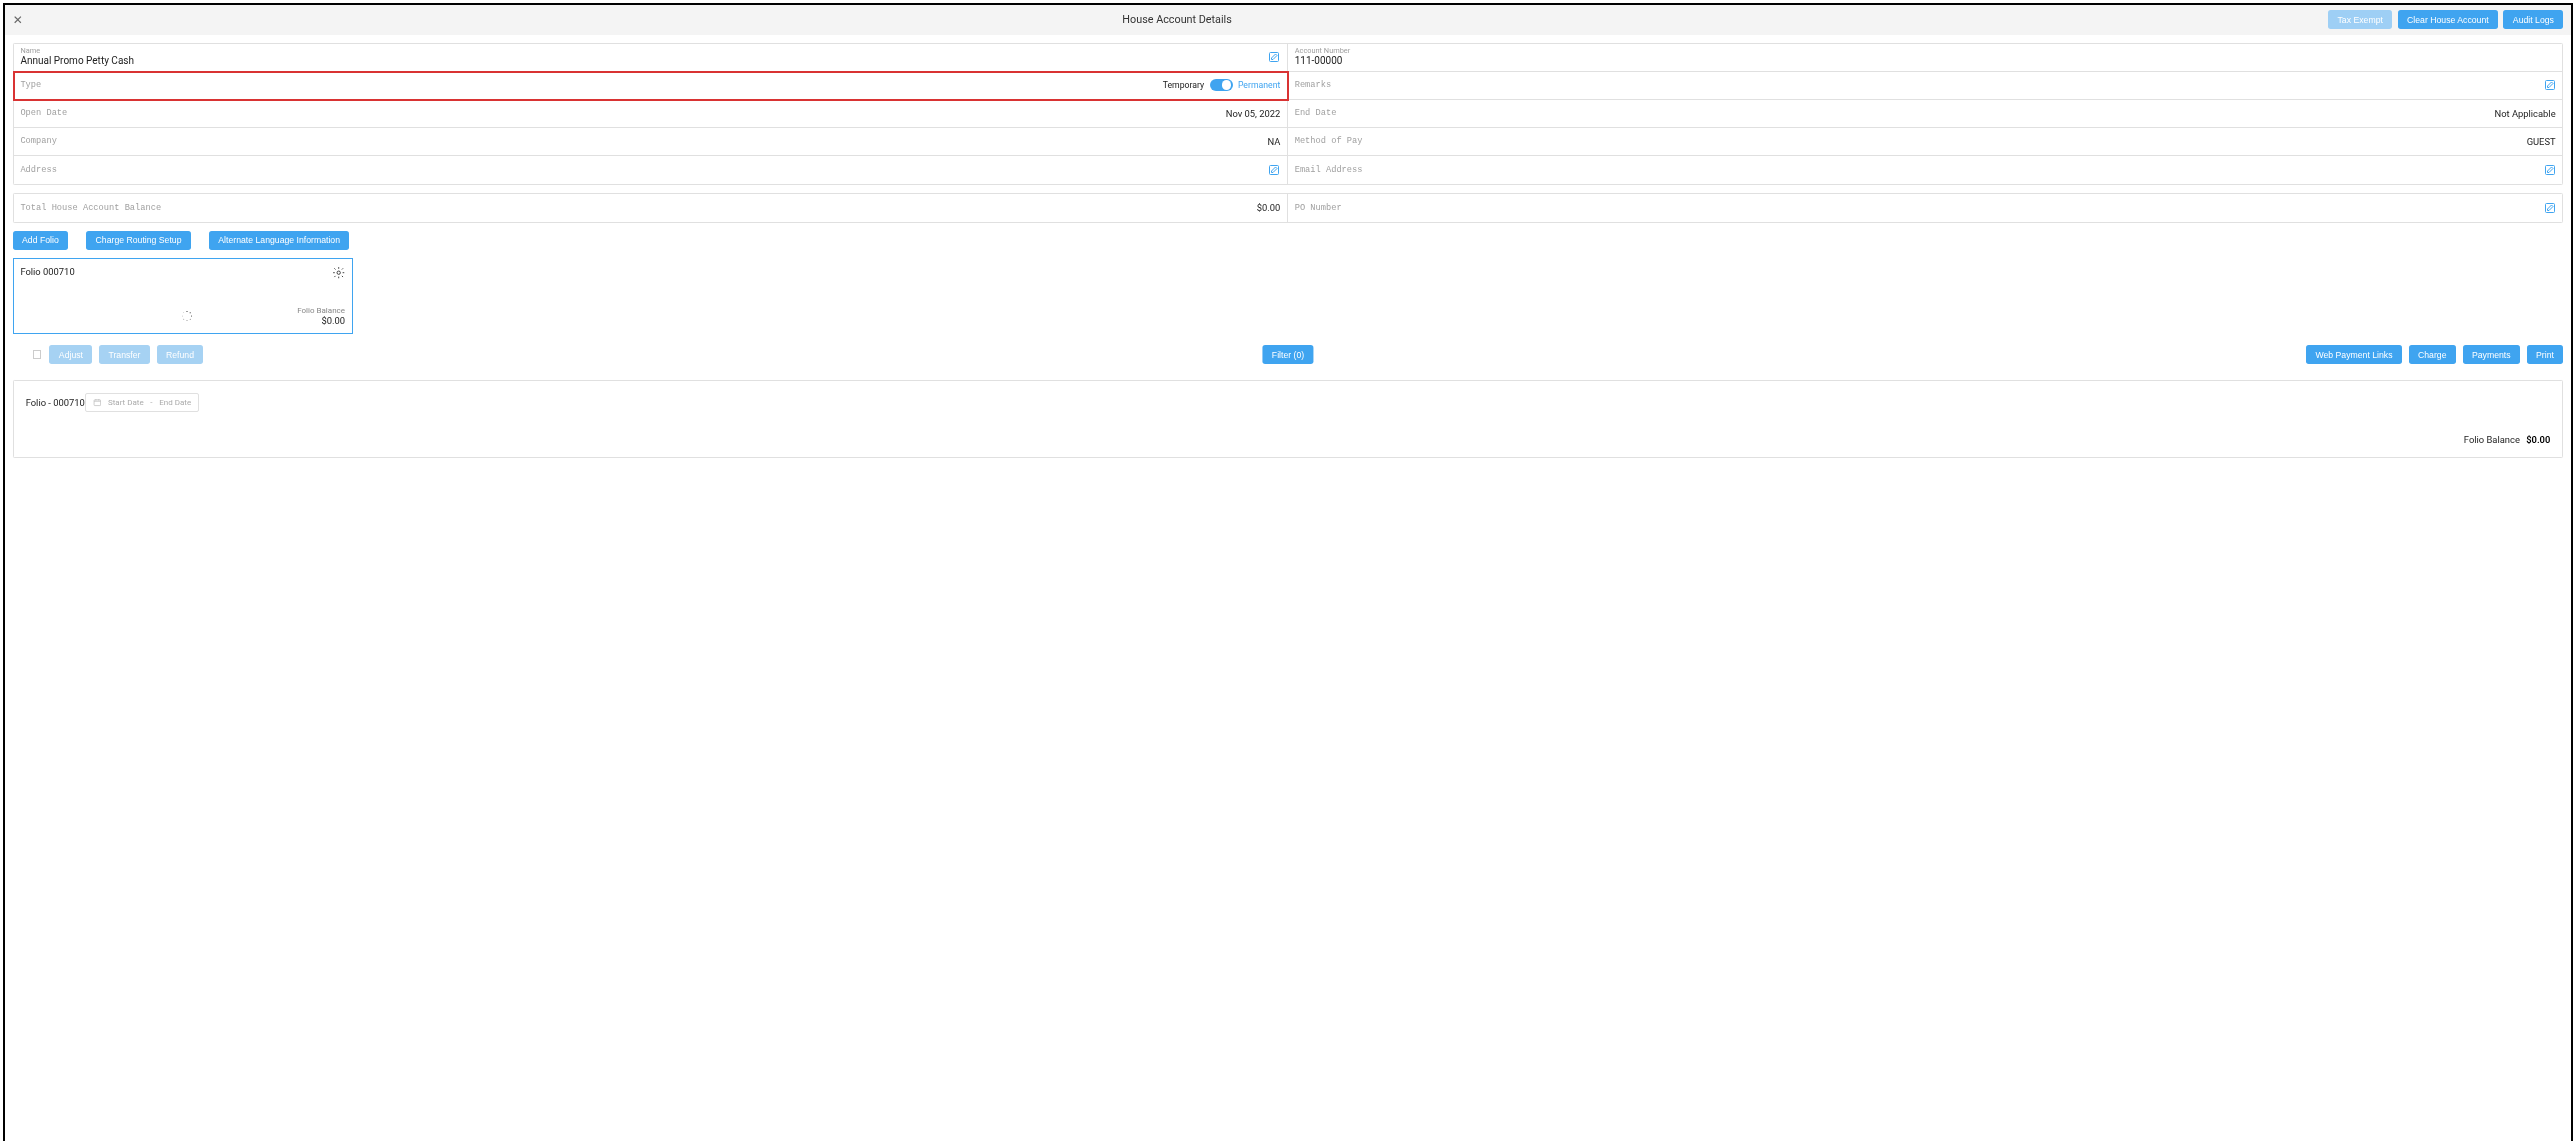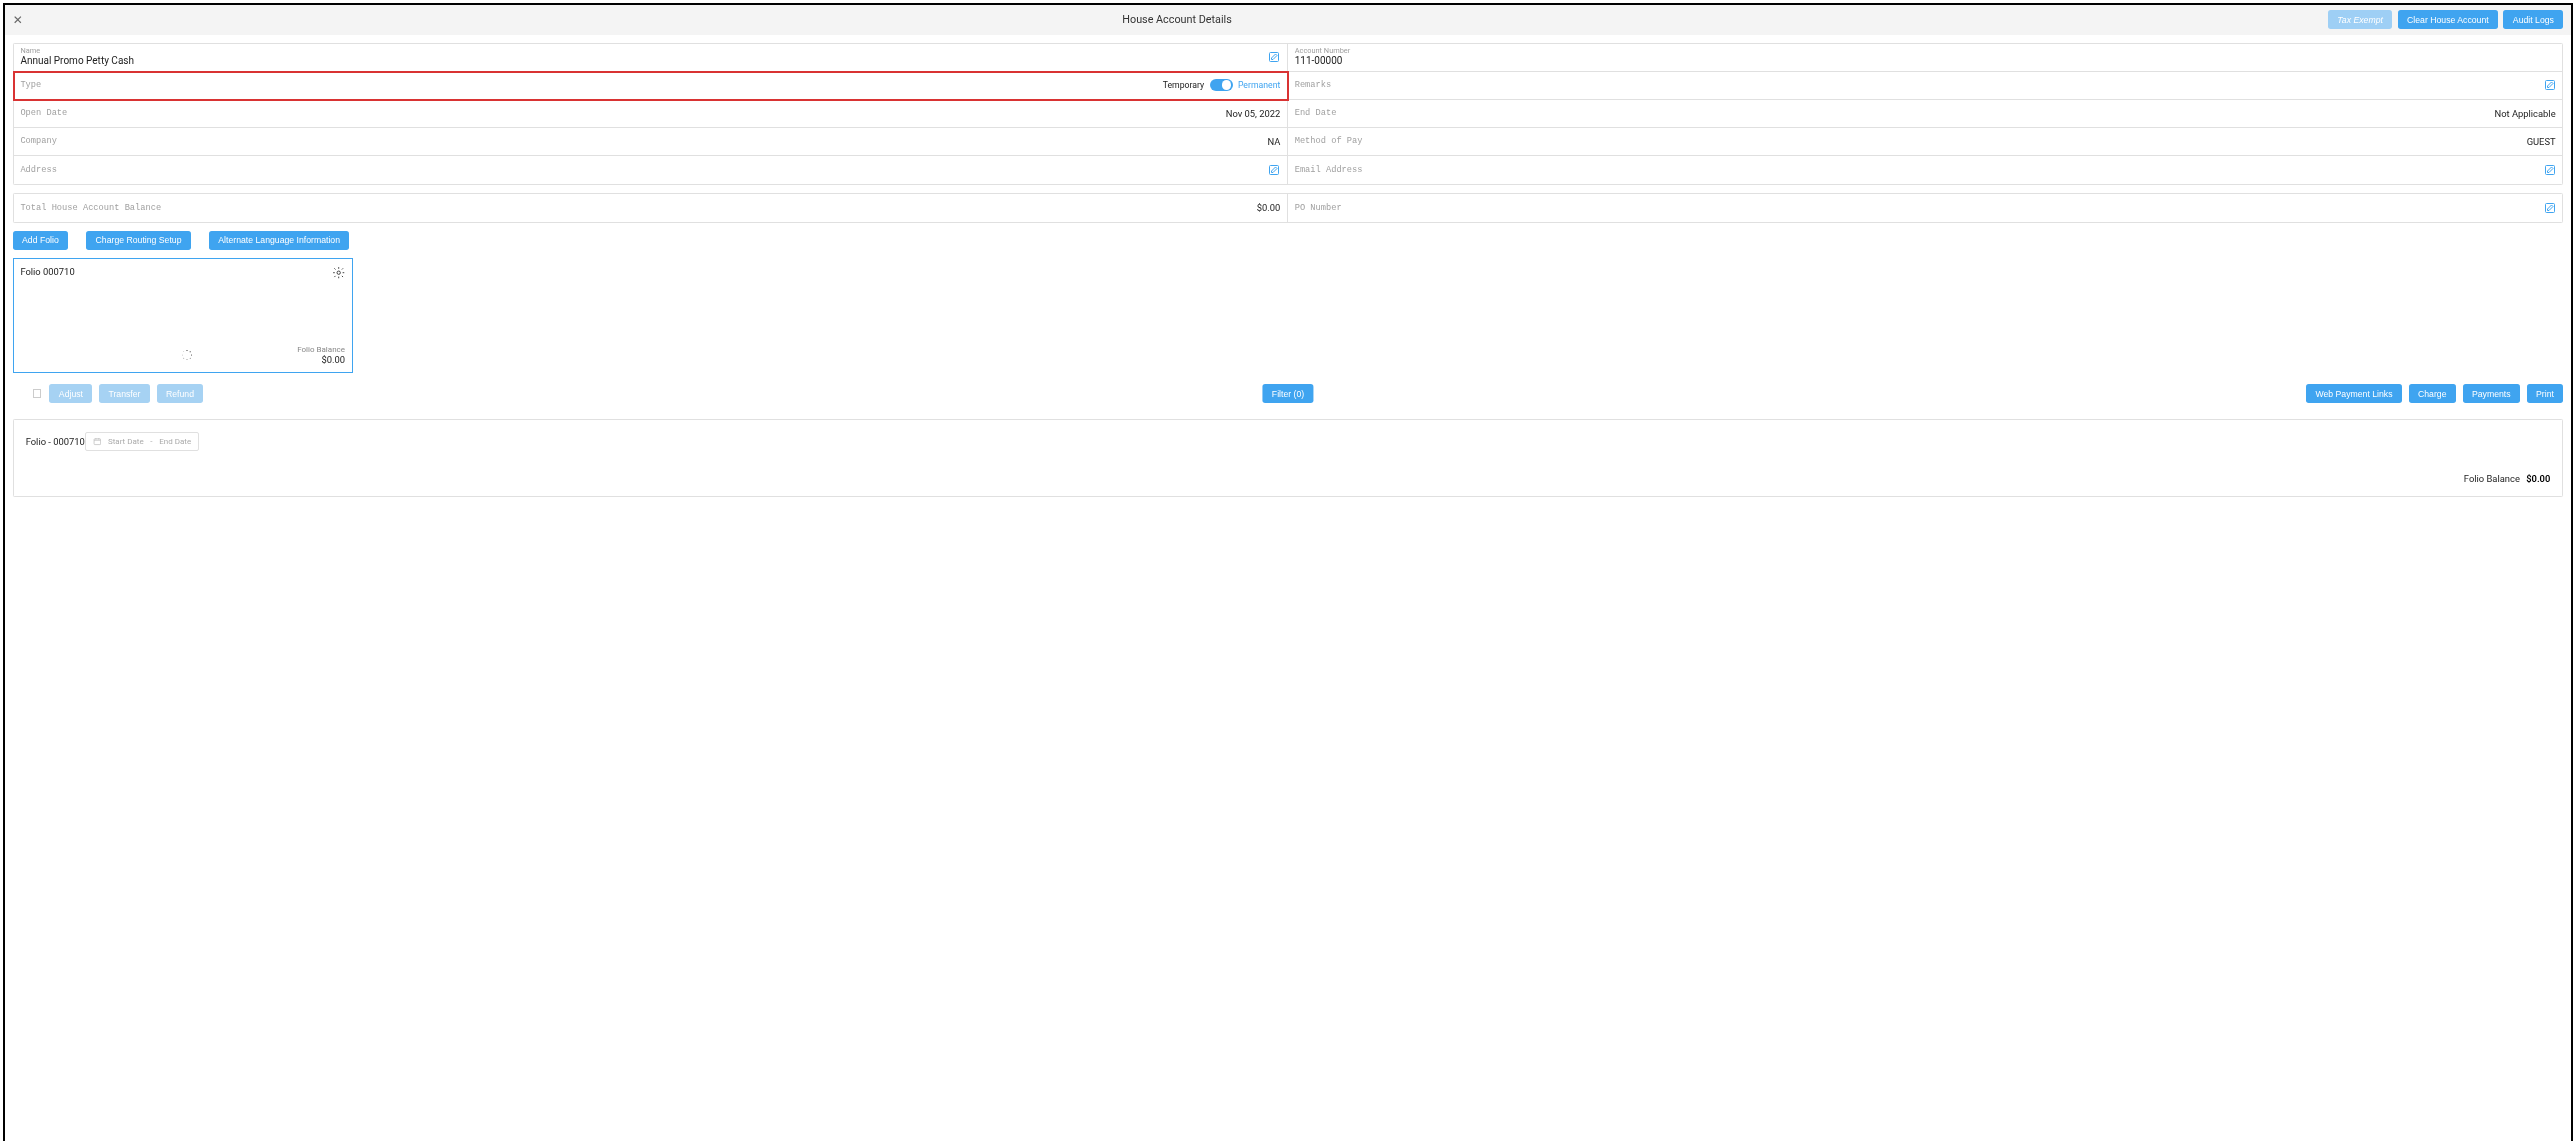--- a/index.html
+++ b/index.html
@@ -42,21 +42,21 @@
   }
   .btn {
     background: #3fa4f0;
     color: #fff;
     border: none;
     border-radius: 2.7px;
     padding: 4.7px 9.4px;
     font-size: 8.7px;
     cursor: pointer;
   }
-  .btn.light { background: #9ecff5; font-style: italic; }
+  .btn.light { background: #9ecff5; }
   .btn.disabled { background: #a6d2f3; cursor: default; }
   .content {
     padding: 8px;
   }
   .grid {
     display: grid;
     grid-template-columns: 1fr 1fr;
     gap: 0;
     border: 0.7px solid #e0e0e0;
     border-radius: 1.3px;
@@ -148,21 +148,21 @@
   }
   .btn-row {
     margin-top: 8px;
     display: flex;
     gap: 18px;
   }
   .folio-card {
     margin-top: 8px;
     border: 1px solid #3fa4f0;
     width: 340px;
-    height: 115px;
+    height: 76px;
     padding: 6.7px;
     position: relative;
     display: flex;
     flex-direction: column;
   }
   .folio-card .folio-title {
     font-size: 9.4px;
     color: #222;
   }
   .gear-icon {

